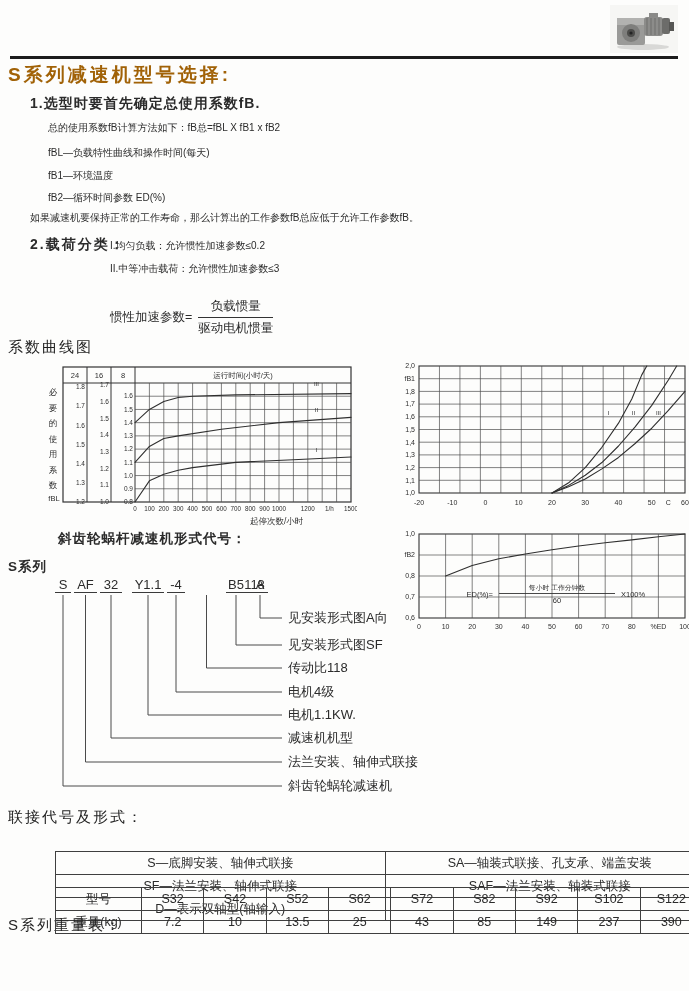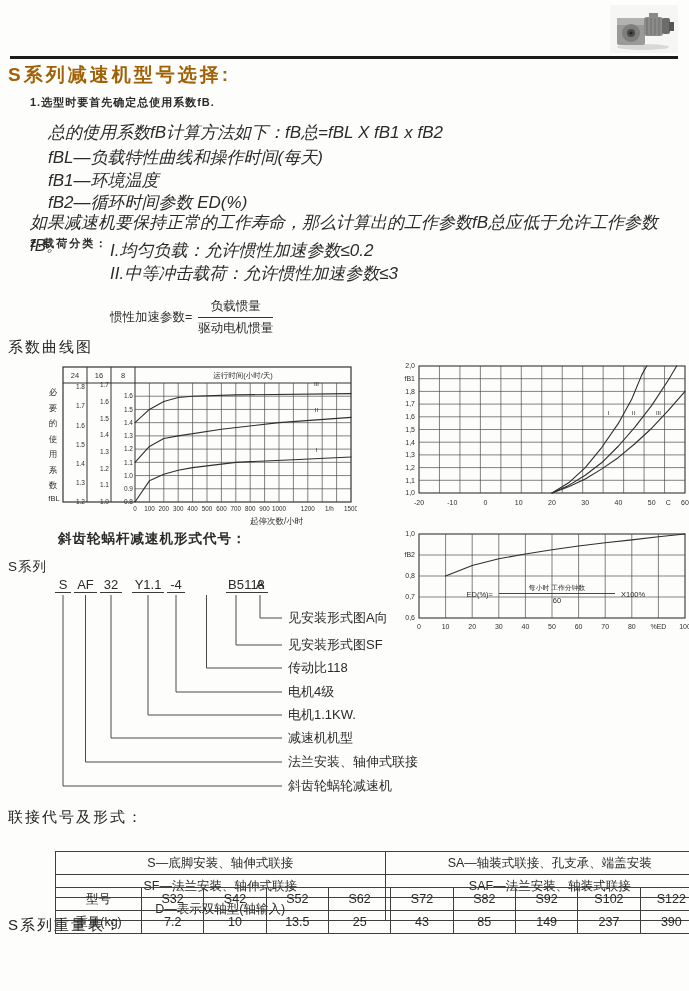--- a/index.html
+++ b/index.html
@@ -1,22 +1,22 @@
 <!DOCTYPE html>
 <html><head>
 <meta charset="utf-8">
 <style>
   html,body{margin:0;padding:0;background:#e9e9e7;}
   .page{position:relative;width:689px;height:991px;background:#fdfdfc;
         font-family:"Liberation Sans",sans-serif;color:#2b2b2b;overflow:hidden;
         box-shadow:2px 2px 0 #c8c8c6;}
   .abs{position:absolute;}
   .title{font-size:19px;font-weight:bold;letter-spacing:3px;color:#a16207;}
-  .h1{font-size:11px;font-weight:bold;letter-spacing:1px;}
-  .body-line{font-size:17px;font-style:italic;}
+  .h1{font-size:14px;font-weight:bold;letter-spacing:1px;}
+  .body-line{font-size:10px;}
   .sec-head{font-size:15px;font-weight:normal;letter-spacing:2px;color:#1f1f1f;}
   .toprule{position:absolute;left:10px;top:56px;width:668px;height:3px;background:#1c1c1c;}
   .frac{display:inline-block;text-align:center;vertical-align:middle;margin-left:6px;}
   .frac .num{display:block;border-bottom:1.5px solid #333;padding:0 8px 2px 8px;}
   .frac .den{display:block;padding-top:2px;}
   .formula-row{display:flex;align-items:center;font-size:12.5px;}
   svg.chart{position:absolute;font-family:"Liberation Sans",sans-serif;}
   svg.leaders{position:absolute;left:0;top:0;width:689px;height:991px;pointer-events:none;}
   .code-part{position:absolute;top:577px;text-align:center;font-size:13px;height:15px;
              border-bottom:1.5px solid #3a3a3a;color:#2b2b2b;}
@@ -245,21 +245,21 @@
       <text x="292" y="103" font-size="7" text-anchor="middle" fill="#2e2e2e">100</text>
       <text x="265.4" y="103" font-size="7" text-anchor="middle" fill="#2e2e2e">%ED</text>
       <polyline points="52.6,49.99999999999999 79.2,39.5 105.8,32.779999999999994 132.4,27.94999999999999 159,23.749999999999986 185.6,19.97 212.2,16.820000000000007 238.8,13.88000000000001 265.4,10.730000000000004 292,8" fill="none" stroke="#2f2f2f" stroke-width="1.1" stroke-linejoin="round" stroke-linecap="round"></polyline>
       <text x="100" y="71" font-size="7.5" text-anchor="end" fill="#2e2e2e">ED(%)=</text>
       <line x1="106" y1="67.5" x2="222" y2="67.5" stroke="#333" stroke-width="0.9"></line>
       <text x="164" y="64" font-size="6.8" text-anchor="middle" fill="#2e2e2e">每小时 工作分钟数</text>
       <text x="164" y="77" font-size="7.5" text-anchor="middle" fill="#2e2e2e">60</text>
       <text x="228" y="71" font-size="7.5" text-anchor="start" fill="#2e2e2e">X100%</text>
     </svg>
 
-  <div class="abs" style="left:8px;top:558px;font-size:13.5px;font-weight:normal;letter-spacing:1px">S系列</div>
+  <div class="abs" style="left:8px;top:558px;font-size:13.5px;font-weight:bold;letter-spacing:1px">S系列</div>
   <div class="abs" style="left:58px;top:530px;font-size:13.5px;font-weight:bold;letter-spacing:1px">斜齿轮蜗杆减速机形式代号：</div>
   <div id="code-parts">
       <span class="code-part" style="left: 55px; width: 16px;">S</span>
       <span class="code-part" style="left: 74px; width: 23px;">AF</span>
       <span class="code-part" style="left: 100px; width: 22px;">32</span>
       <span class="code-part" style="left: 132px; width: 32px;">Y1.1</span>
       <span class="code-part" style="left: 167px; width: 18px;">-4</span>
       <span class="code-part" style="left: 193px; width: 27px; margin-left: 48px;">118</span>
       <span class="code-part" style="left: 226px; width: 20px;">B5</span>
       <span class="code-part" style="left: 252px; width: 16px;">A</span>

